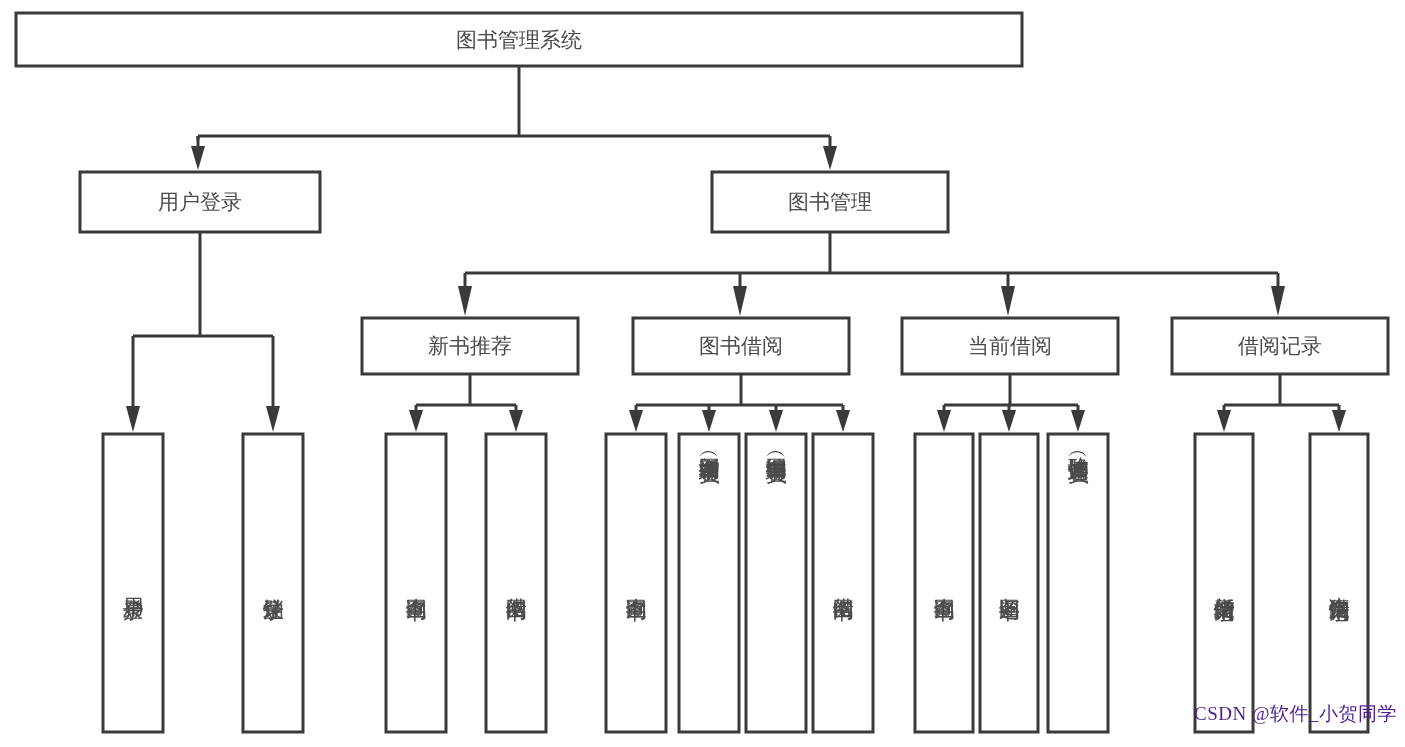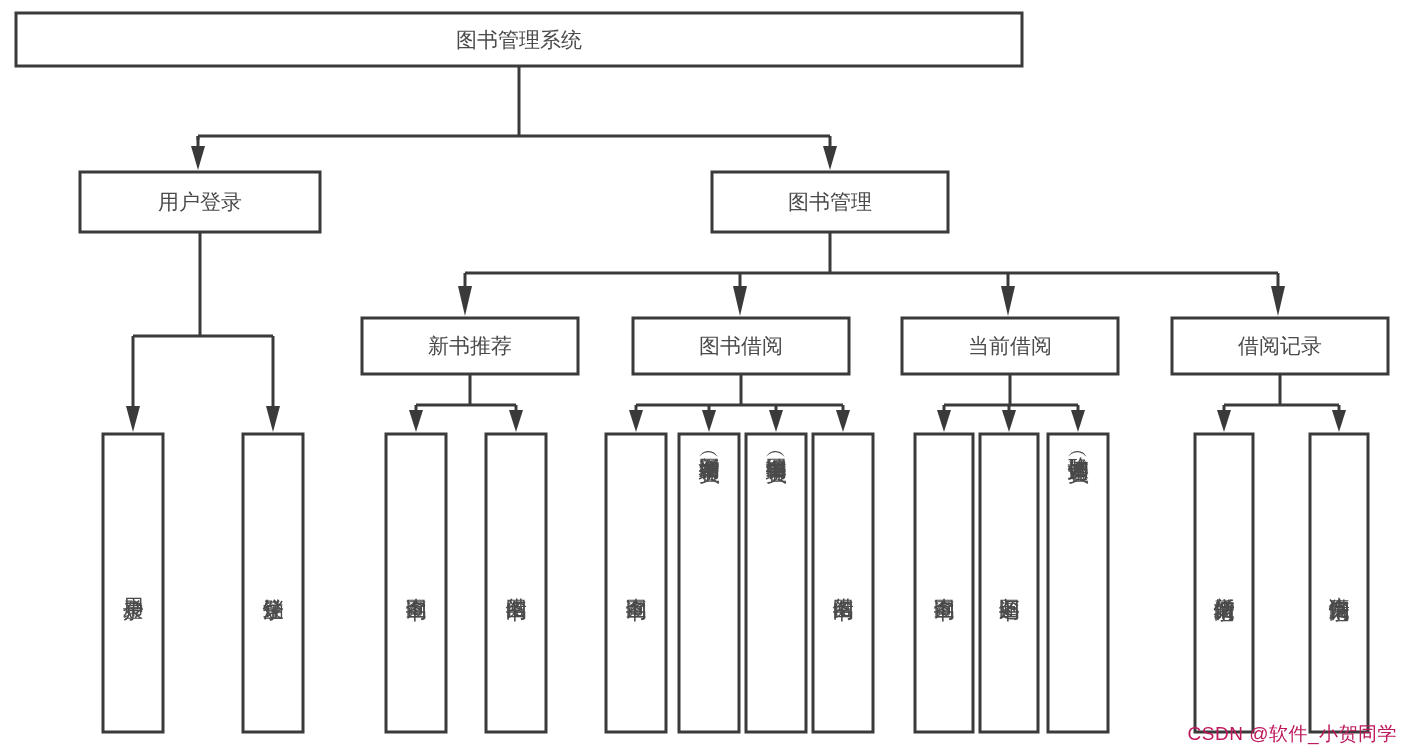--- a/index.html
+++ b/index.html
@@ -59,24 +59,24 @@
     font-size: 21px;
     color: #4a4a4a;
     line-height: 1.16;
     letter-spacing: 1px;
     white-space: nowrap;
     text-align: center;
   }
   #watermark {
     position: absolute;
     right: 8px;
-    bottom: 0;
-    font-family: Liberation Sans, sans-serif;
+    bottom: 20px;
+    font-family: Liberation Serif, serif;
     font-size: 19px;
-    color: #be185d;
+    color: #4c1d95;
     white-space: nowrap;
     letter-spacing: 0.5px;
   }
 </style>
 </head>
 <body>
 
 <div id="canvas-wrap">
 
   <svg id="diagram" viewBox="0 0 1405 747">

